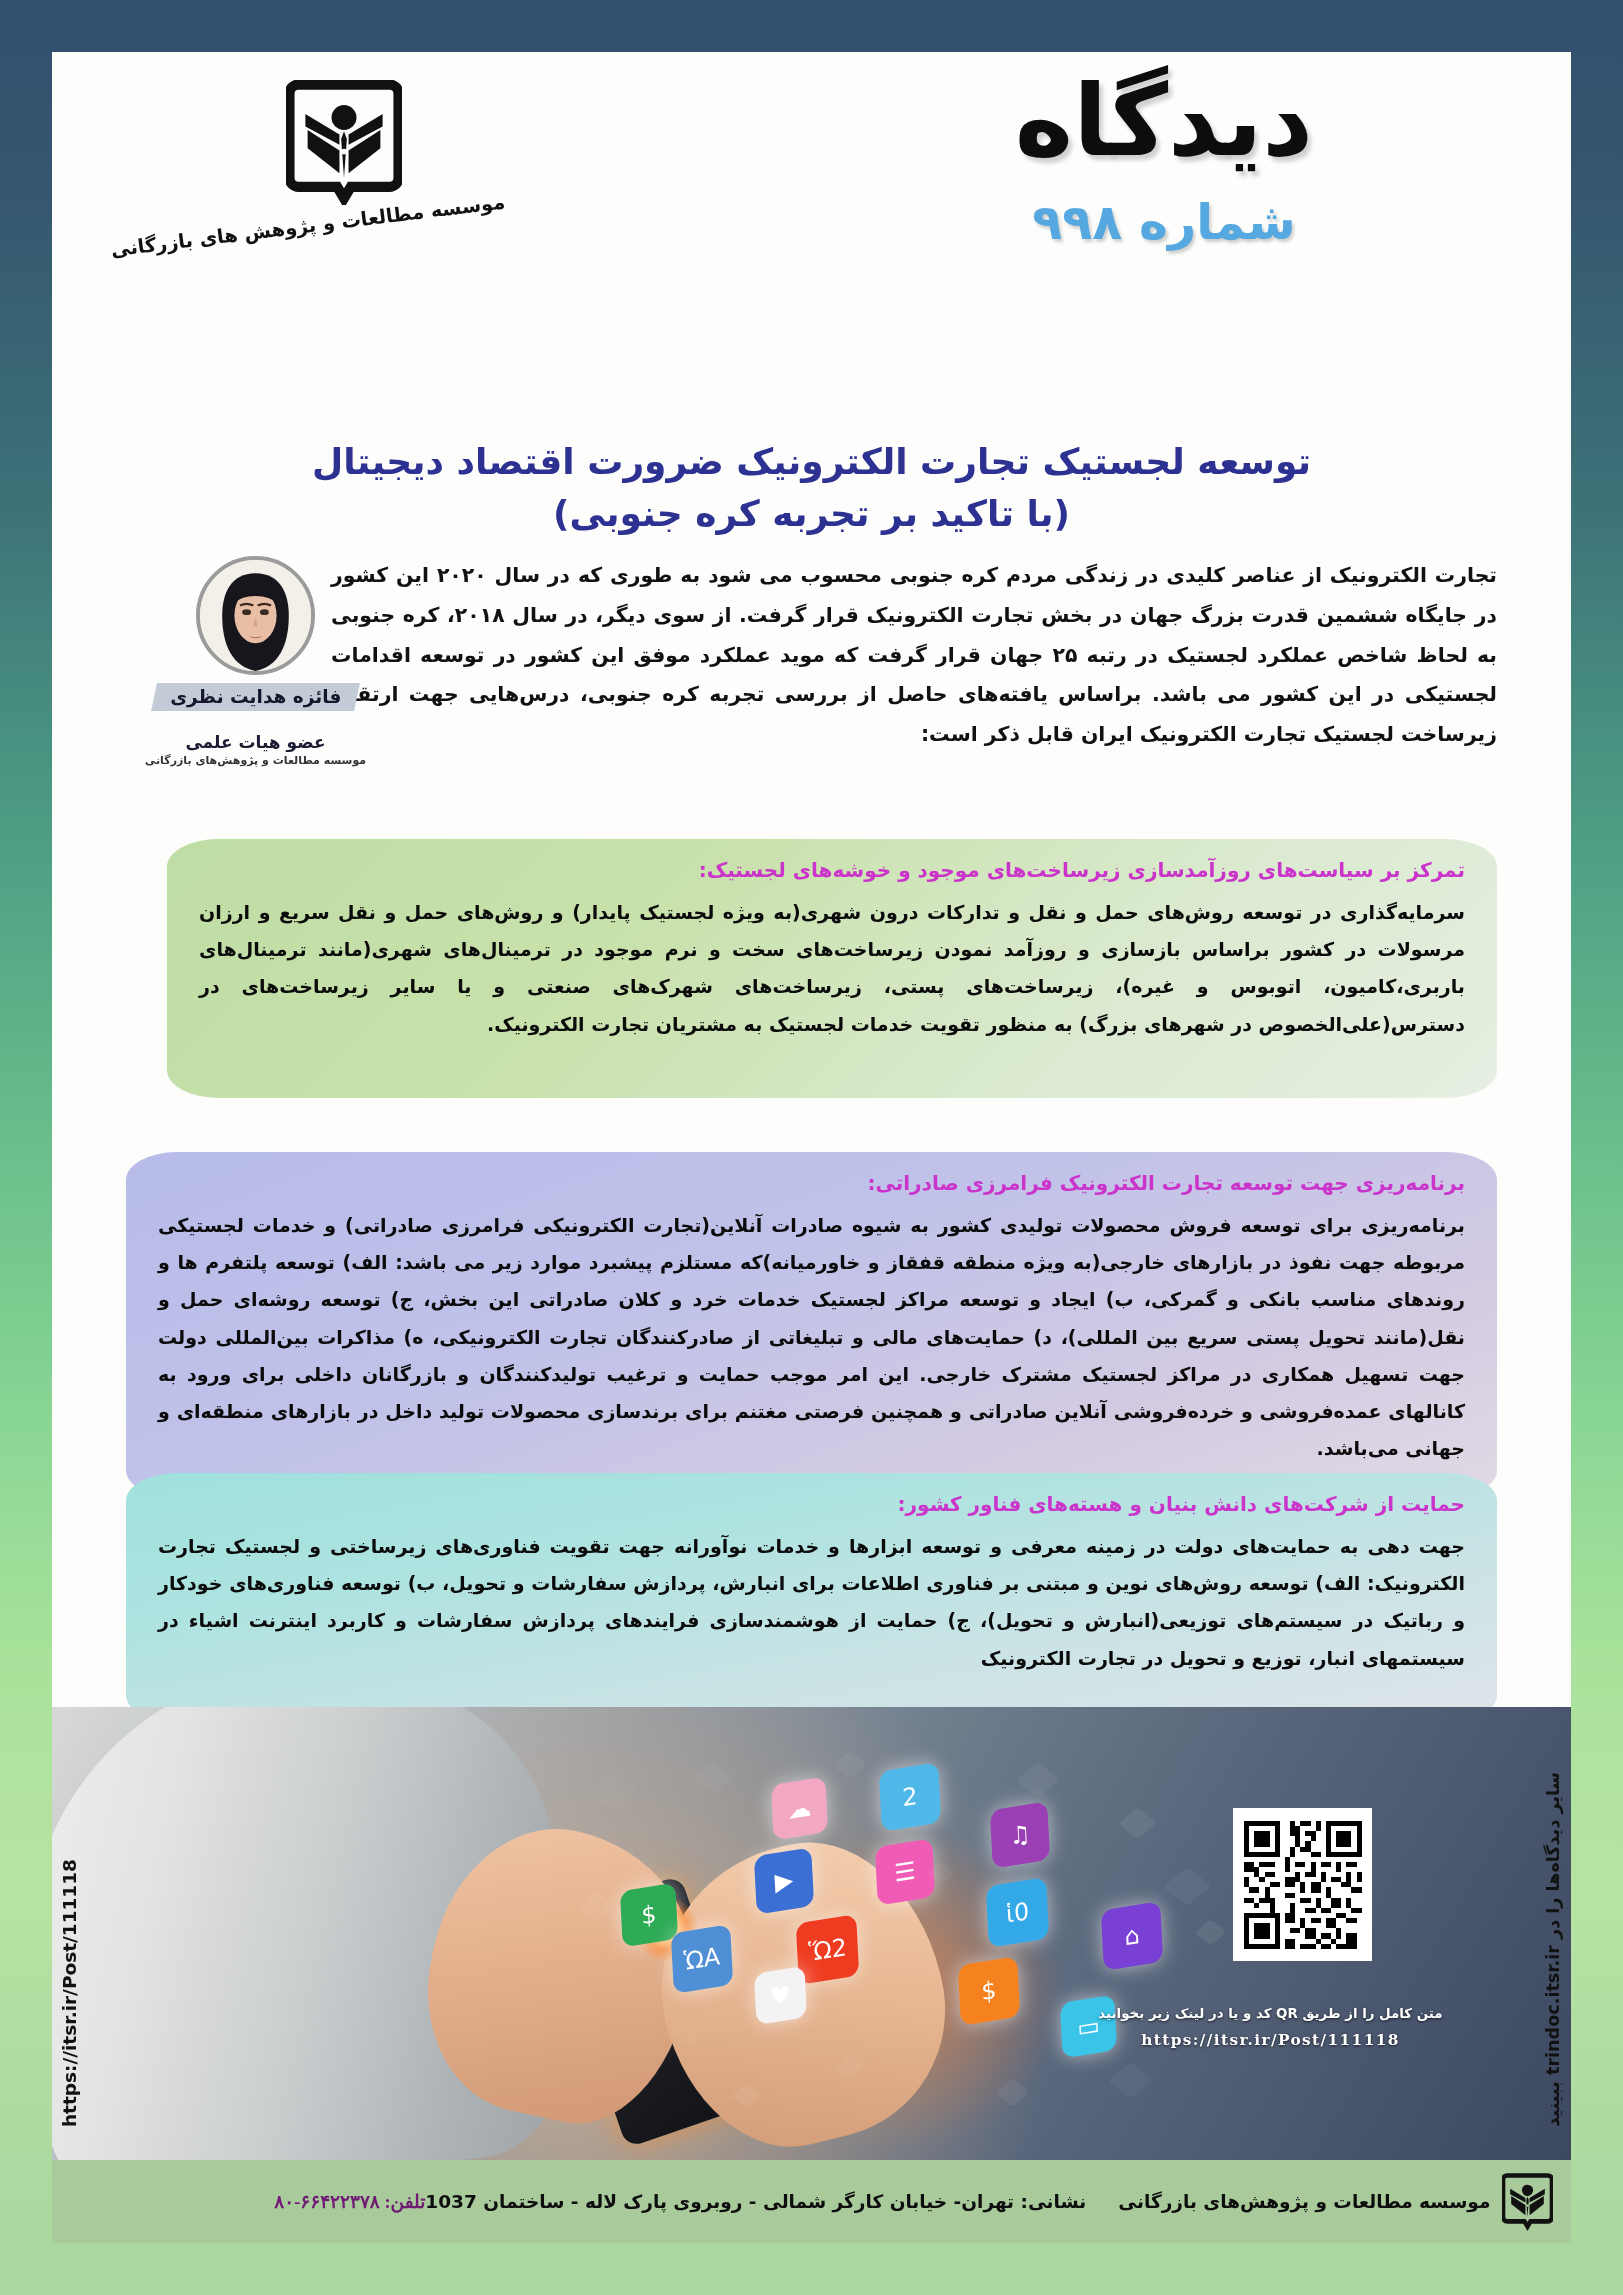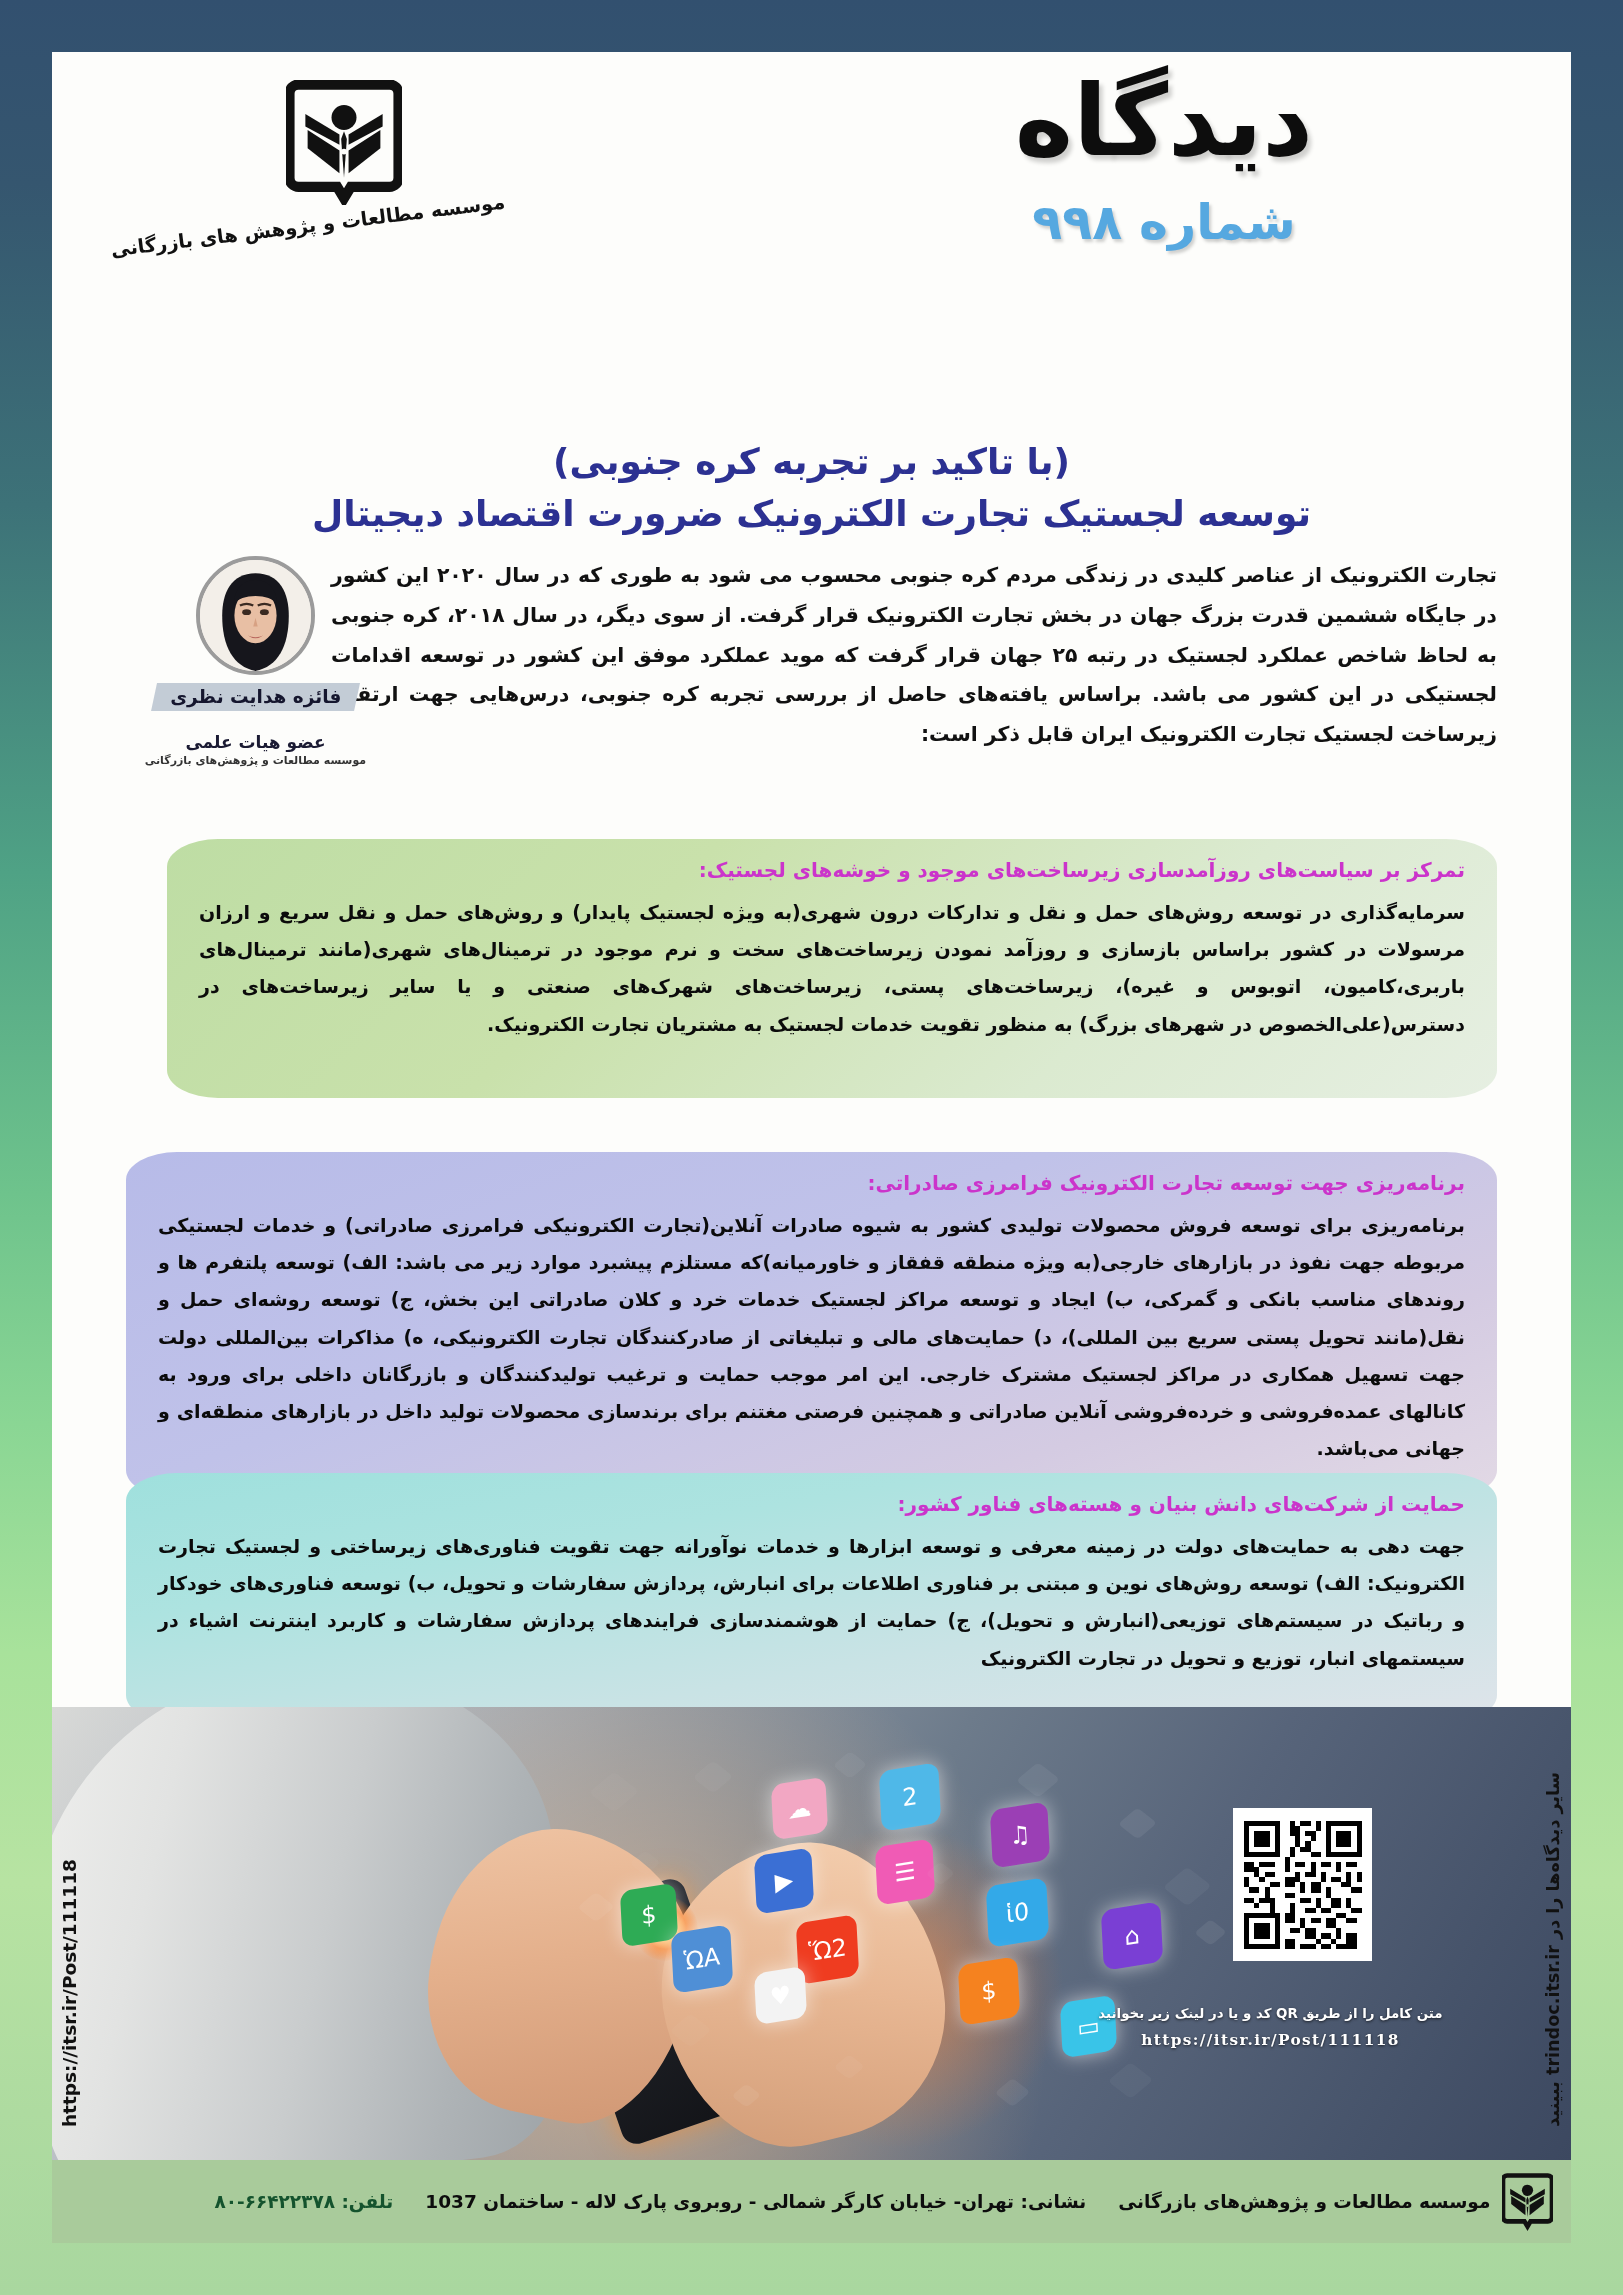--- a/index.html
+++ b/index.html
@@ -189,21 +189,21 @@
   .qr svg{display:block;width:100%;height:100%;}
 
   
   .footer{
     position:absolute;left:0;right:0;bottom:0;height:83px;
     background:#a9cb9b;display:flex;align-items:center;direction:rtl;
   }
   .footer-logo{width:51px;height:59px;margin-right:17.6px;margin-left:12px;flex:0 0 auto;}
   .footer-org{font-size:18.5px;font-weight:bold;color:#0d0d0d;white-space:nowrap;}
   .footer-addr{font-size:18.5px;font-weight:bold;color:#0d0d0d;white-space:nowrap;margin-right:32px;}
-  .footer-tel{font-size:18.5px;font-weight:bold;color:#14532d;white-space:nowrap;margin-right:32px;}
+  .footer-tel{font-size:18.5px;font-weight:bold;color:#701a75;white-space:nowrap;font-family:Liberation Serif, serif;}
 
   
   .side{
     position:absolute;bottom:116px;
     font-weight:bold;color:#111;white-space:nowrap;
   }
   .side-left{
     left:7.4px;
     writing-mode:vertical-rl;transform:rotate(180deg);
     font-size:18.5px;direction:ltr;
@@ -237,22 +237,22 @@
         <div class="logo-wordmark">موسسه مطالعات و پژوهش های بازرگانی</div>
       </div>
 
       <div class="brand">
         <div class="brand-title">دیدگاه</div>
         <div class="brand-issue">شماره ۹۹۸</div>
       </div>
     </div>
 
     <div class="doc-title">
+      <div>توسعه لجستیک تجارت الکترونیک ضرورت اقتصاد دیجیتال</div>
       <div>(با تاکید بر تجربه کره جنوبی)</div>
-      <div>توسعه لجستیک تجارت الکترونیک ضرورت اقتصاد دیجیتال</div>
     </div>
 
     <div class="intro-wrap">
       <div class="intro-text">تجارت الکترونیک از عناصر کلیدی در زندگی مردم کره جنوبی محسوب می شود به طوری که در سال ۲۰۲۰ این کشور در جایگاه ششمین قدرت بزرگ جهان در بخش تجارت الکترونیک قرار گرفت. از سوی دیگر، در سال ۲۰۱۸، کره جنوبی به لحاظ شاخص عملکرد لجستیک در رتبه ۲۵ جهان قرار گرفت که موید عملکرد موفق این کشور در توسعه اقدامات لجستیکی در این کشور می باشد. براساس یافته‌های حاصل از بررسی تجربه کره جنوبی، درس‌هایی جهت ارتقای زیرساخت لجستیک تجارت الکترونیک ایران قابل ذکر است:</div>
 
       <div class="author">
         <div class="author-photo">
           <svg viewBox="0 0 100 100" width="100%" height="100%">
             <rect width="100" height="100" fill="#f3efe9"></rect>
             <path d="M50 12 C72 12 80 30 80 50 C80 78 70 96 50 100 C30 96 20 78 20 50 C20 30 28 12 50 12 Z" fill="#16161c"></path>

